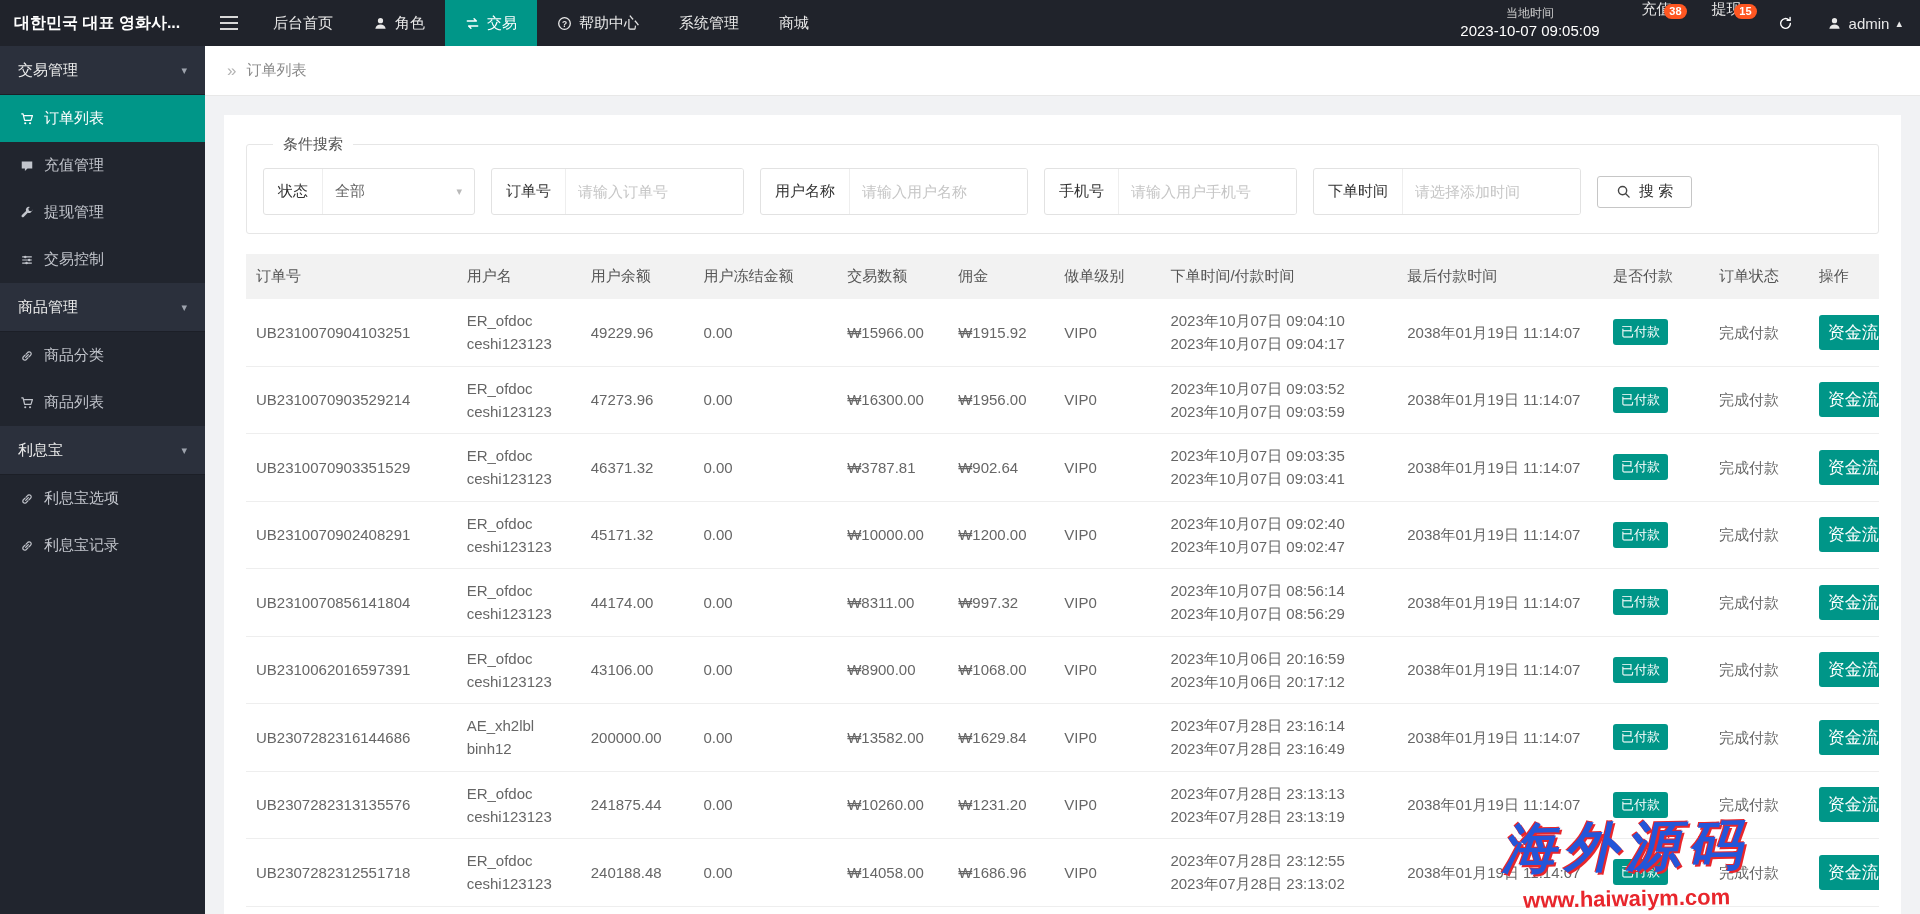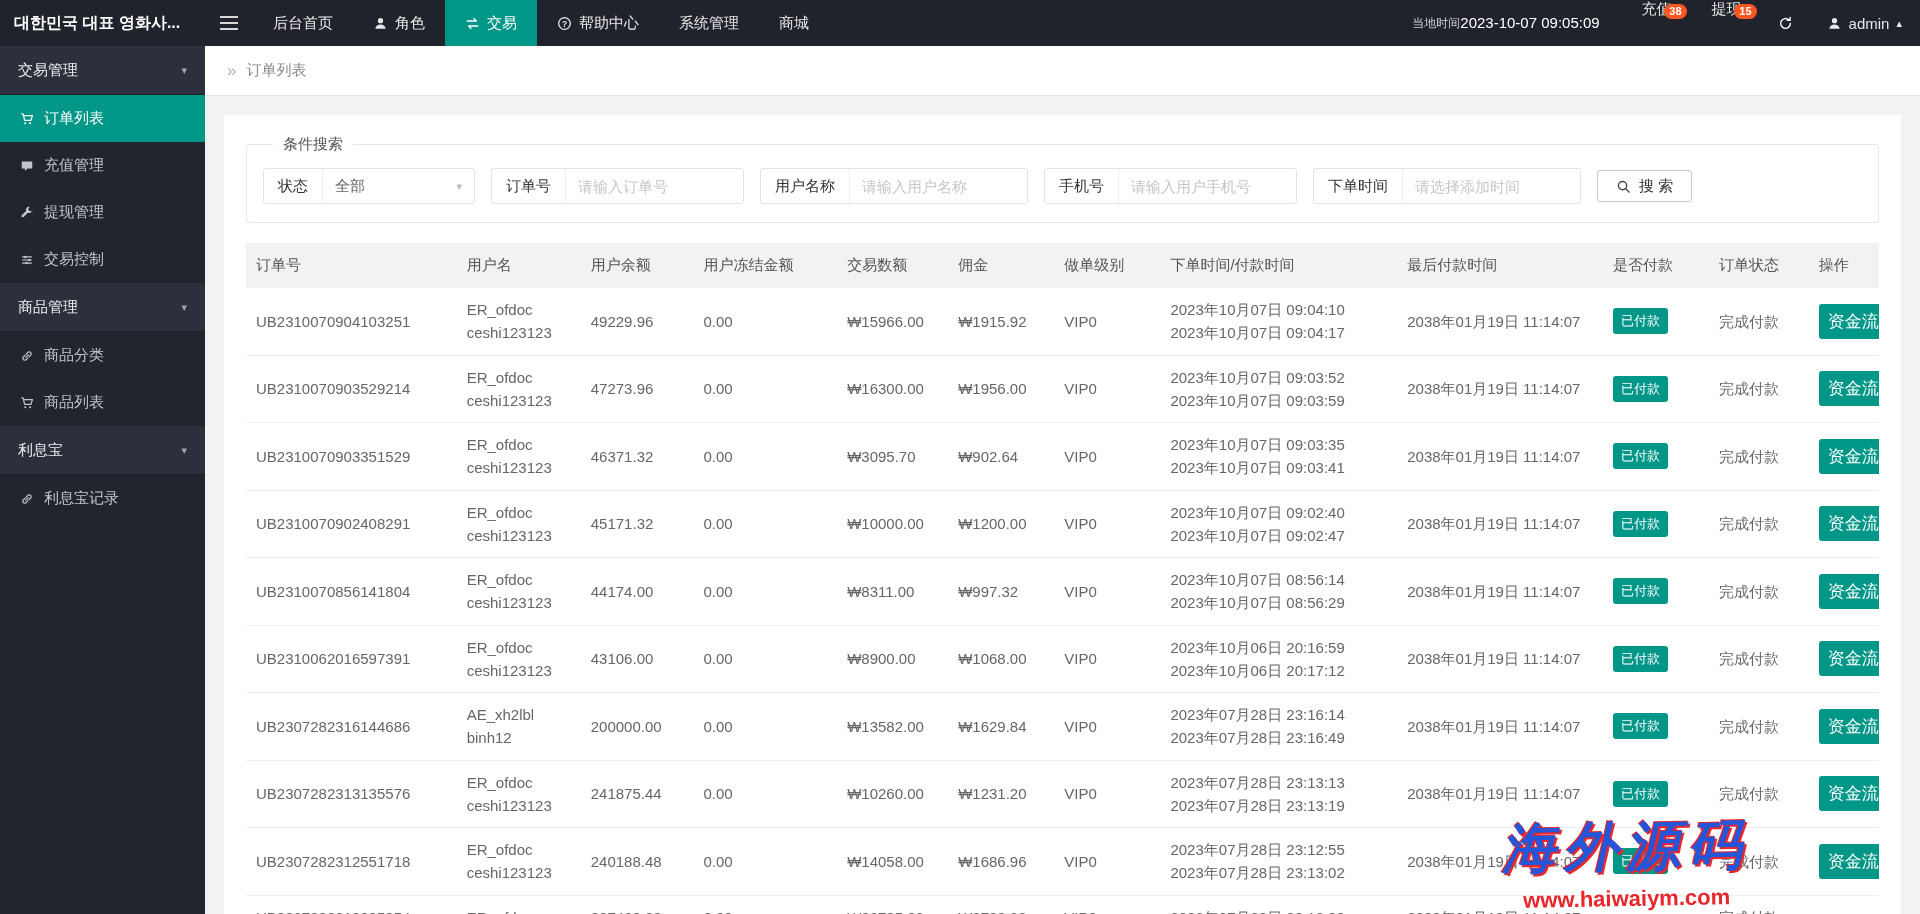--- a/index.html
+++ b/index.html
@@ -31,21 +31,21 @@
   }
   .nav-burger { width: 48px; display: flex; align-items: center; justify-content: center; cursor: pointer; }
   .burger { position: relative; width: 18px; height: 2px; background: #d8d8d8; }
   .burger::before, .burger::after { content: ""; position: absolute; left: 0; width: 18px; height: 2px; background: #d8d8d8; }
   .burger::before { top: -6px; } .burger::after { top: 6px; }
   .top-menu { display: flex; align-items: stretch; }
   .nav-item { display: flex; align-items: center; gap: 7px; padding: 0 20px; cursor: pointer; color: #e8e8e8; }
   .nav-item.active { background: var(--accent); color: #fff; }
   .nav-item .icon svg { fill: currentColor; stroke: none; }
   .nav-right { margin-left: auto; display: flex; align-items: stretch; }
-  .time-block { display: flex; flex-direction: row; justify-content: center; align-items: center; padding: 0 22px; line-height: 1.35; }
+  .time-block { display: flex; flex-direction: column; justify-content: center; align-items: center; padding: 0 22px; line-height: 1.35; }
   .time-label { font-size: 12px; color: #cfcfcf; }
   .time-value { font-size: 15px; color: #ffffff; }
   .quick-item { position: relative; display: flex; align-items: flex-start; padding: 0 20px; cursor: pointer; }
   .nav-badge {
     position: absolute; top: 4px; right: 5px; background: var(--badge); color: #fff;
     font-size: 11px; line-height: 15px; padding: 0 5px; border-radius: 8px; font-weight: 700;
   }
   .nav-refresh { display: flex; align-items: center; padding: 0 16px; cursor: pointer; }
   .nav-admin { display: flex; align-items: center; gap: 7px; padding: 0 18px; cursor: pointer; }
   .caret { font-size: 11px; color: inherit; }
@@ -78,21 +78,21 @@
   .crumb-icon { color: #b3b3b3; font-size: 17px; }
 
   
   .main { position: absolute; top: 96px; left: 205px; right: 0; bottom: 0; padding: 19px; overflow: hidden; }
   .card { background: #ffffff; height: 120%; padding: 20px 22px; position: relative; overflow: hidden; }
 
   
   .search-fieldset { border: 1px solid #e6e6e6; border-radius: 3px; padding: 14px 16px 18px; margin-bottom: 20px; }
   .search-fieldset legend { font-size: 15px; color: #555; padding: 0 10px; margin-left: 10px; }
   .filter-row { display: flex; align-items: center; gap: 16px; }
-  .input-group { display: flex; align-items: stretch; height: 36px; border: 1px solid #e2e2e2; border-radius: 3px; background: #fff; overflow: hidden; }
+  .input-group { display: flex; align-items: stretch; height: 47px; border: 1px solid #e2e2e2; border-radius: 3px; background: #fff; overflow: hidden; }
   .ig-label { display: flex; align-items: center; padding: 0 14px; font-size: 15px; color: #333; white-space: nowrap; }
   .ig-select { display: flex; align-items: center; justify-content: space-between; width: 152px; padding: 0 12px; color: #666; cursor: pointer; border-left: 1px solid #eee; font-size: 15px; }
   .ig-select .caret { color: #b9b9b9; }
   .ig-input { border: none; outline: none; padding: 0 12px; width: 178px; font-size: 15px; color: #333; border-left: 1px solid #eee; }
   .ig-input::placeholder { color: #c6c6c6; }
   .search-btn {
     height: 32px; display: flex; align-items: center; gap: 8px; padding: 0 18px;
     background: #fff; border: 1px solid #c6c6c6; border-radius: 3px; font-size: 15px; color: #333; cursor: pointer;
   }
   .search-btn .icon svg * { stroke: #444; fill: none; }
@@ -263,20 +263,28 @@
             <path d="M1.5 2.2h2l1.8 7.4h7.2l1.7-5.4H4.7" fill="none" stroke="currentColor" stroke-width="1.4" stroke-linejoin="round"></path>
             <circle cx="6" cy="12.8" r="1.2" class="f"></circle>
             <circle cx="11.5" cy="12.8" r="1.2" class="f"></circle>
           </svg>
         </span>
         <span>商品列表</span>
       </div>
       <div class="side-group">
         <span>利息宝</span>
         <span class="caret">▾</span>
+      </div>
+      <div class="side-item">
+        <span class="icon">
+          <svg viewBox="0 0 16 16">
+            <path d="M6.5 9.5l3-3M5.8 7L4.2 8.6a2.3 2.3 0 1 0 3.2 3.2L9 10.2M10.2 9l1.6-1.6a2.3 2.3 0 1 0-3.2-3.2L7 5.8" fill="none" stroke="currentColor" stroke-width="1.4" stroke-linecap="round"></path>
+          </svg>
+        </span>
+        <span>利息宝选项</span>
       </div>
       <div class="side-item">
         <span class="icon">
           <svg viewBox="0 0 16 16">
             <path d="M6.5 9.5l3-3M5.8 7L4.2 8.6a2.3 2.3 0 1 0 3.2 3.2L9 10.2M10.2 9l1.6-1.6a2.3 2.3 0 1 0-3.2-3.2L7 5.8" fill="none" stroke="currentColor" stroke-width="1.4" stroke-linecap="round"></path>
           </svg>
         </span>
         <span>利息宝记录</span>
       </div>
     </div>
@@ -408,21 +416,21 @@
             <td><button class="action-btn">资金流水</button></td>
           </tr>
           <tr>
             <td>UB2310070903351529</td>
             <td>
               <div>ER_ofdoc</div>
               <div>ceshi123123</div>
             </td>
             <td>46371.32</td>
             <td>0.00</td>
-            <td>₩3095.70</td>
+            <td>₩3787.81</td>
             <td>₩902.64</td>
             <td>VIP0</td>
             <td>
               <div>2023年10月07日 09:03:35</div>
               <div>2023年10月07日 09:03:41</div>
             </td>
             <td>2038年01月19日 11:14:07</td>
             <td><span class="badge-paid">已付款</span></td>
             <td>完成付款</td>
             <td><button class="action-btn">资金流水</button></td>

